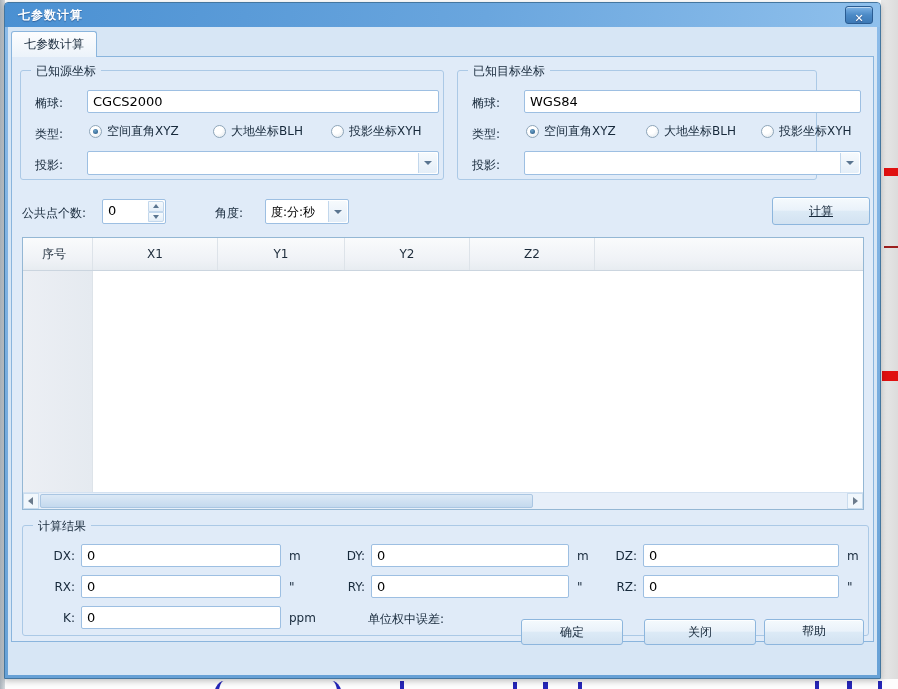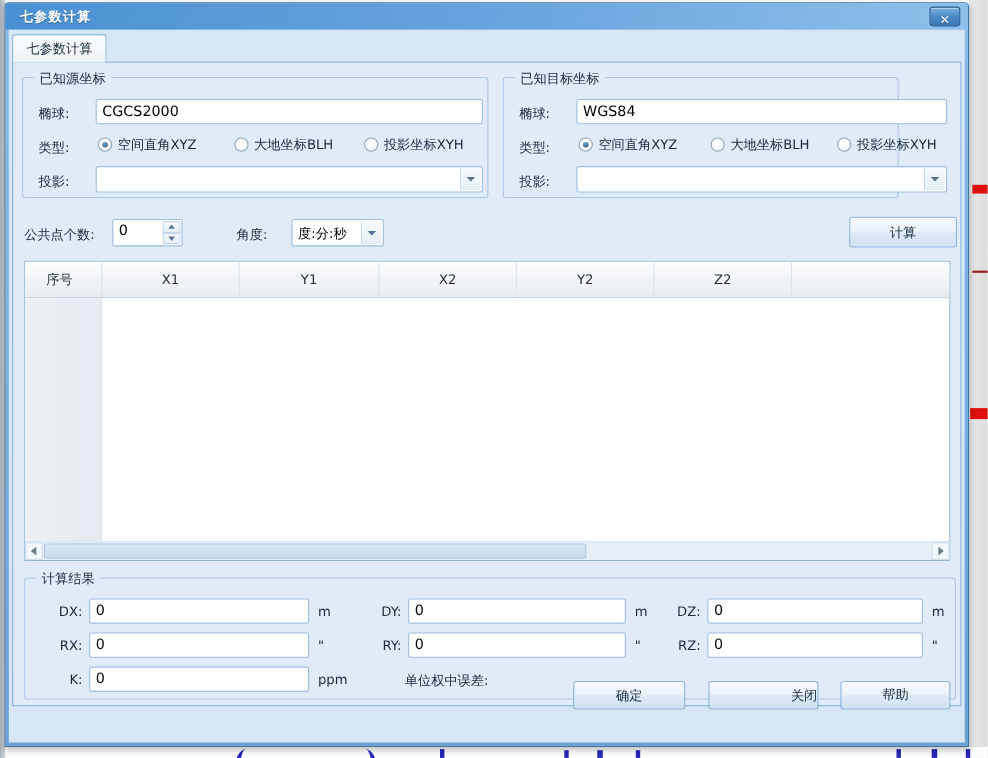--- a/index.html
+++ b/index.html
@@ -224,28 +224,27 @@
               </div>
           </div>
         </div>
         <span class="lbl" style="left:203px; top:148px;">角度:</span>
         <div class="combo" style="left:253px; top:142px; width:84px; height:25px;">
           <span class="combo-val" style="top:4px;">度:分:秒</span>
           <div class="combo-btn">
             <span class="arrow-down"></span>
           </div>
         </div>
-        <div class="btn" style="left:760px; top:140px; width:98px; height:28px; line-height:26px;">计算</div>
+        <div class="btn" style="left:760px; top:140px; width:98px; height:28px; line-height:26px;text-decoration:underline;">计算</div>
 
         <div class="grid">
           <div class="grid-header">
             <div class="gh-cell first" style="width:70px;">序号</div>
             <div class="gh-cell" style="width:125px;">X1</div>
             <div class="gh-cell" style="width:127px;">Y1</div>
-            <div class="gh-cell" style="width:125px;">X2</div>
             <div class="gh-cell" style="width:125px;">Y2</div>
             <div class="gh-cell" style="width:125px;">Z2</div>
             <div class="gh-cell" style="flex:1; border-right:none;"></div>
           </div>
           <div class="grid-rowhead"></div>
           <div class="hscroll">
             <div class="sb-btn left">
                 <span class="tri-left"></span>
               </div>
             <div class="sb-thumb"></div>
@@ -280,18 +279,18 @@
 
           <span class="lbl lbl-r" style="left:10px; top:85px; width:42px;">K:</span>
           <input class="tbox" style="left: 58px; top: 80px; width: 200px; height: 23px;" value="0">
           <span class="unit" style="left:266px; top:85px;">ppm</span>
           <span class="lbl" style="left:345px; top:85px;">单位权中误差:</span>
         </div>
 
       </div>
 
       <div class="btn footer-btn" style="left:513px; width:102px; line-height:24px;">确定</div>
-      <div class="btn footer-btn" style="left:636px; width:100px; line-height:24px;text-align:right;">关闭</div>
+      <div class="btn footer-btn" style="left:636px; width:112px; line-height:24px;">关闭</div>
       <div class="btn footer-btn" style="left:756px; width:100px; line-height:24px;font-family:Liberation Mono, monospace;">帮助</div>
 
     </div>
   </div>
 </div>
 
 </body></html>

